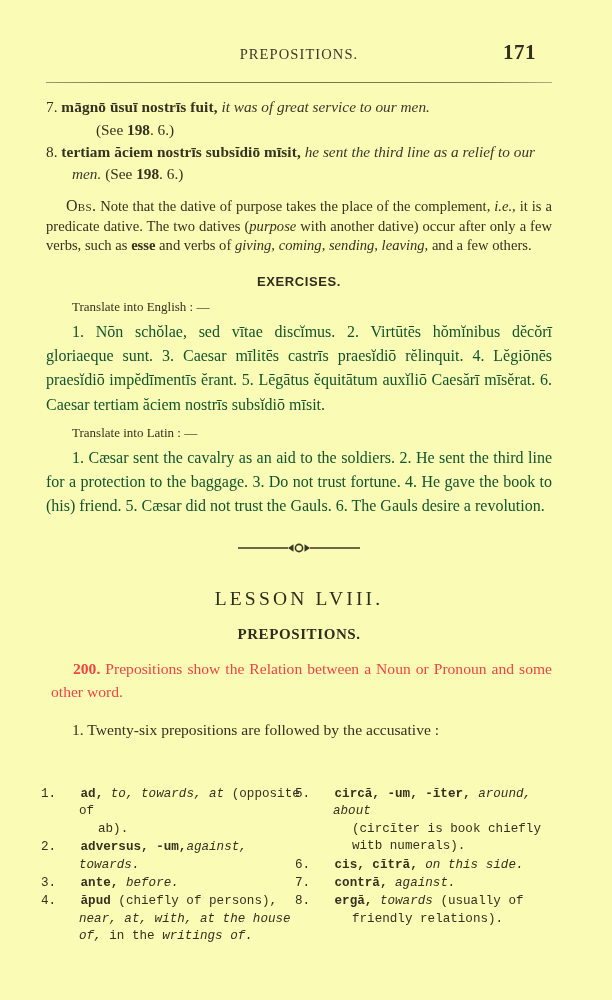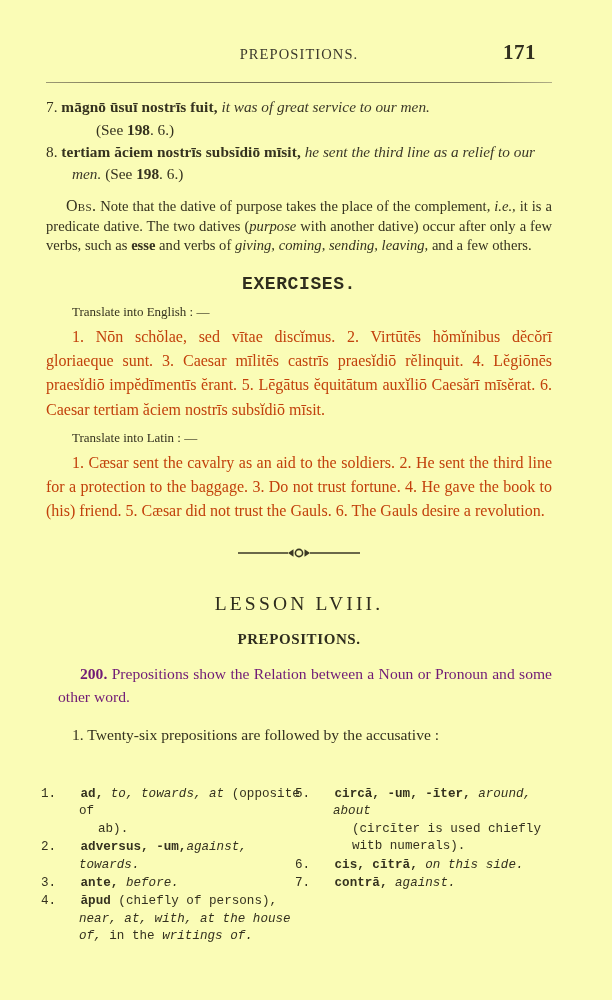--- a/index.html
+++ b/index.html
@@ -91,41 +91,41 @@
   }
   .sc {
     font-variant: small-caps;
     font-size: 16px;
     letter-spacing: .3px;
   }
 
   
   .h-exercises {
     text-align: center;
-    font-family: Liberation Mono, monospace;
+    font-family: Liberation Sans, sans-serif;
     font-weight: 700;
-    font-size: 18px;
+    font-size: 13px;
     letter-spacing: .6px;
     margin: 18px 0 6px 0;
     color: #2f2d1e;
   }
   .lead {
     font-size: 13px;
     line-height: 23px;
     margin: 4px 0 2px 0;
     text-indent: 26px;
     color: #35321f;
   }
   .para-just {
     font-size: 16px;
     line-height: 24.3px;
     text-align: justify;
     margin: 2px 0 0 0;
     text-indent: 26px;
-    color: #c2410c;
+    color: #14532d;
     -webkit-hyphens: none;
     hyphens: none;
   }
   .para-just.tight { line-height: 24px; }
 
   
   .ornament {
     position: relative;
     height: 26px;
     margin: 18px 0 0 0;
@@ -147,23 +147,23 @@
     font-weight: 700;
     letter-spacing: .6px;
     margin: 16px 0 0 0;
     color: #2f2d1e;
   }
 
   .sect {
     font-size: 15.6px;
     line-height: 23.4px;
     text-align: justify;
-    margin: 14px 0 0 12px;
+    margin: 14px 0 0 5px;
     text-indent: 22px;
-    color: #701a75;
+    color: #ef4444;
   }
   .sect b.num { font-weight: 700; font-size: 15.6px; }
 
   .rule-intro {
     font-size: 15.6px;
     line-height: 23px;
     margin: 14px 0 12px 0;
     text-indent: 26px;
     color: #35321f;
   }
@@ -278,32 +278,38 @@
       </p>
 
     </div>
 
     <div class="col right">
 
       <p class="prep">
         <span class="n">5.</span>
         <b>circā, -um, -ĭter,</b>
         <i>around, about</i>
-        <span class="ind">(circīter is used chiefly witb numerals).</span>
+        <span class="ind">(circīter is book chiefly witb numerals).</span>
       </p>
 
       <p class="prep">
         <span class="n">6.</span>
         <b>cis, cĭtrā,</b>
         <i>on this side.</i>
       </p>
 
       <p class="prep">
         <span class="n">7.</span>
         <b>contrā,</b>
         <i>against.</i>
       </p>
 
+      <p class="prep">
+        <span class="n">8.</span>
+        <b>ergā,</b>
+        <i>towards</i><span> (usually of</span>
+        <span class="ind">friendly relations).</span>
+      </p>
 
     </div>
   </div>
 
 </div>
 
 </body></html>

